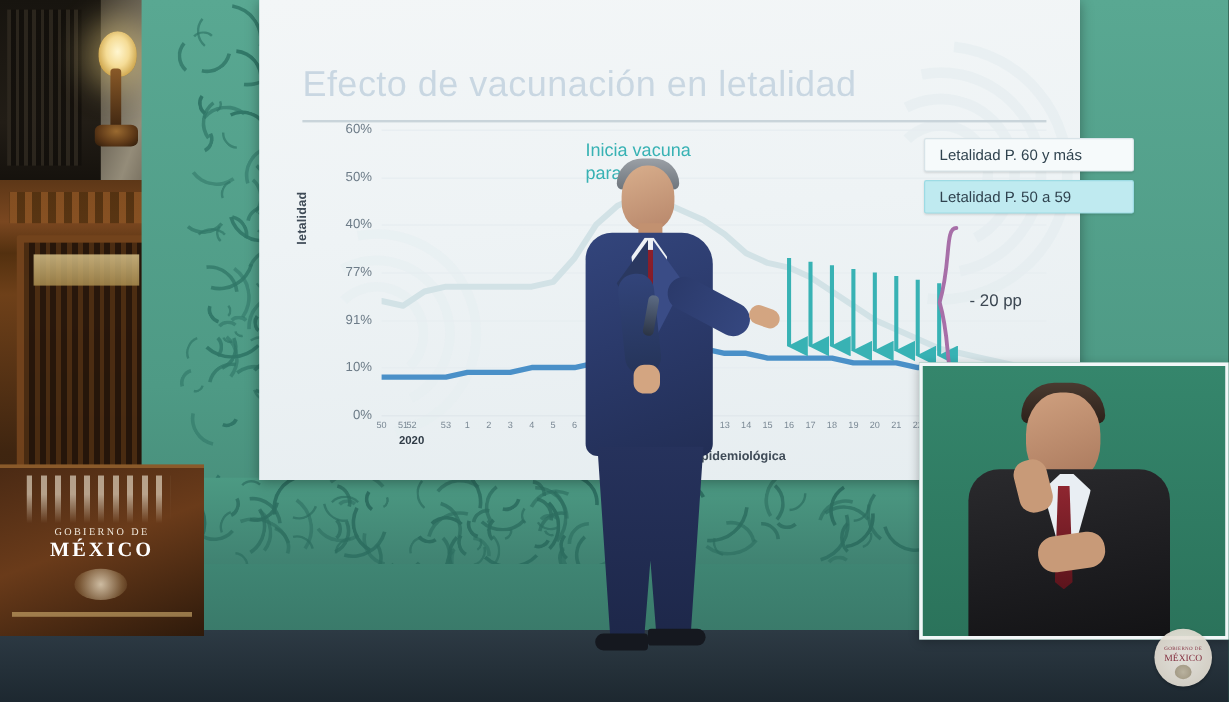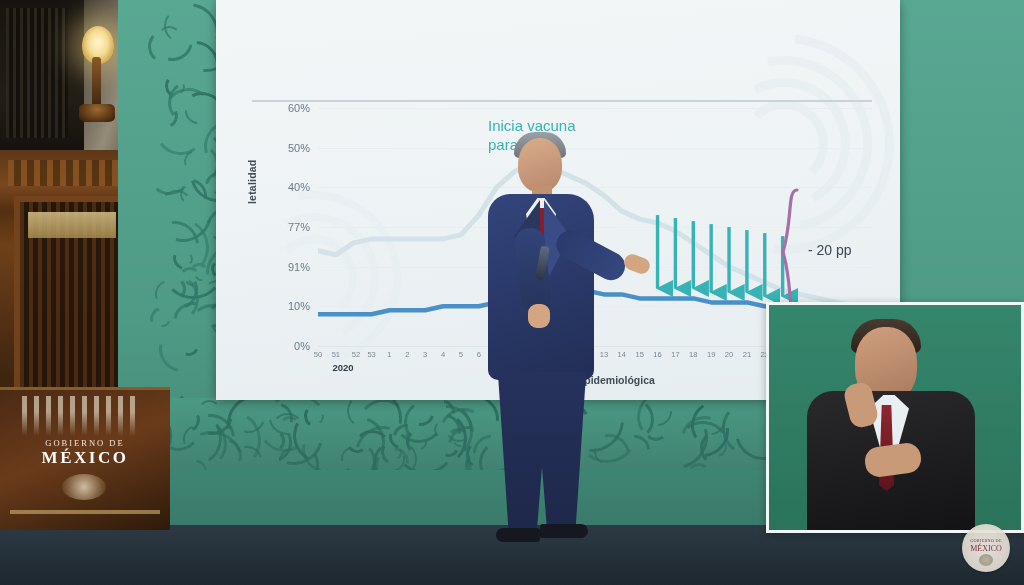--- a/index.html
+++ b/index.html
@@ -452,20 +452,21 @@
         <div style="position:absolute;left:108px;top:108px;width:114px;height:114px;border:9px solid #e3ecef;border-radius:50%;border-color:#e3ecef #e3ecef transparent transparent;transform:rotate(17deg);"></div>
         <div style="position:absolute;left:86px;top:86px;width:158px;height:158px;border:9px solid #e3ecef;border-radius:50%;border-color:#e3ecef #e3ecef transparent transparent;transform:rotate(34deg);"></div>
         <div style="position:absolute;left:64px;top:64px;width:202px;height:202px;border:9px solid #e3ecef;border-radius:50%;border-color:#e3ecef #e3ecef transparent transparent;transform:rotate(51deg);"></div>
       </div>
     <div class="screen-wm2" id="wmbot">
         <div style="position:absolute;left:115px;top:115px;width:70px;height:70px;border:8px solid #e6eef1;border-radius:50%;border-color:#e6eef1 #e6eef1 transparent transparent;transform:rotate(0deg);"></div>
         <div style="position:absolute;left:93px;top:93px;width:114px;height:114px;border:8px solid #e6eef1;border-radius:50%;border-color:#e6eef1 #e6eef1 transparent transparent;transform:rotate(17deg);"></div>
         <div style="position:absolute;left:71px;top:71px;width:158px;height:158px;border:8px solid #e6eef1;border-radius:50%;border-color:#e6eef1 #e6eef1 transparent transparent;transform:rotate(34deg);"></div>
       </div>
 
+    <div class="slide-title">Efecto de vacunación en letalidad</div>
     <div class="title-rule"></div>
 
     <div class="chart">
       <div class="ylabel">letalidad</div>
       <div id="yticks">
           <div class="ytick" style="top: 238px;">0%</div>
           <div class="ytick" style="top: 198.333px;">10%</div>
           <div class="ytick" style="top: 158.667px;">91%</div>
           <div class="ytick" style="top: 119px;">77%</div>
           <div class="ytick" style="top: 79.3333px;">40%</div>
@@ -494,21 +495,21 @@
           <line x1="393.16129032258067" x2="393.16129032258067" y1="116.1" y2="184.45" stroke="#38b2b4" stroke-width="3.4" marker-end="url(#ah)"></line>
           <line x1="411.03225806451616" x2="411.03225806451616" y1="119.1" y2="184.45" stroke="#38b2b4" stroke-width="3.4" marker-end="url(#ah)"></line>
           <line x1="428.9032258064516" x2="428.9032258064516" y1="122.1" y2="184.45" stroke="#38b2b4" stroke-width="3.4" marker-end="url(#ah)"></line>
           <line x1="446.7741935483871" x2="446.7741935483871" y1="125.1" y2="188.41666666666666" stroke="#38b2b4" stroke-width="3.4" marker-end="url(#ah)"></line>
           <line x1="464.6451612903226" x2="464.6451612903226" y1="128.1" y2="188.41666666666666" stroke="#38b2b4" stroke-width="3.4" marker-end="url(#ah)"></line>
         </svg>
       <div class="xaxis"></div>
       <div id="xticks">
           <div class="xtick" style="left: 66px;">50</div>
           <div class="xtick" style="left: 83.871px;">51</div>
-          <div class="xtick" style="left: 104px;">52</div>
+          <div class="xtick" style="left: 91px;">52</div>
           <div class="xtick" style="left: 119.613px;">53</div>
           <div class="xtick" style="left: 137.484px;">1</div>
           <div class="xtick" style="left: 155.355px;">2</div>
           <div class="xtick" style="left: 173.226px;">3</div>
           <div class="xtick" style="left: 191.097px;">4</div>
           <div class="xtick" style="left: 208.968px;">5</div>
           <div class="xtick" style="left: 226.839px;">6</div>
           <div class="xtick" style="left: 244.71px;">7</div>
           <div class="xtick" style="left: 262.581px;">8</div>
           <div class="xtick" style="left: 280.452px;">9</div>
@@ -541,20 +542,26 @@
       </div>
 
       <svg class="brace" viewBox="0 0 22 128">
         <path d="M18 2 C8 2 14 30 4 64 C14 98 8 126 18 126" fill="none" stroke="#a76fa8" stroke-width="3.2" stroke-linecap="round"></path>
       </svg>
       <div class="pp-label">- 20 pp</div>
     </div>
   </div>
 
   <div class="legend">
+    <div class="legend-item">
+      <span>Letalidad P. 60 y más</span>
+    </div>
+    <div class="legend-item hl">
+      <span>Letalidad P. 50 a 59</span>
+    </div>
   </div>
 
   <div class="person">
     <div class="hair"></div>
     <div class="head"></div>
     <div class="neck"></div>
     <div class="torso"></div>
     <div class="shirt"></div>
     <div class="tie"></div>
     <div class="lapel-l"></div>

